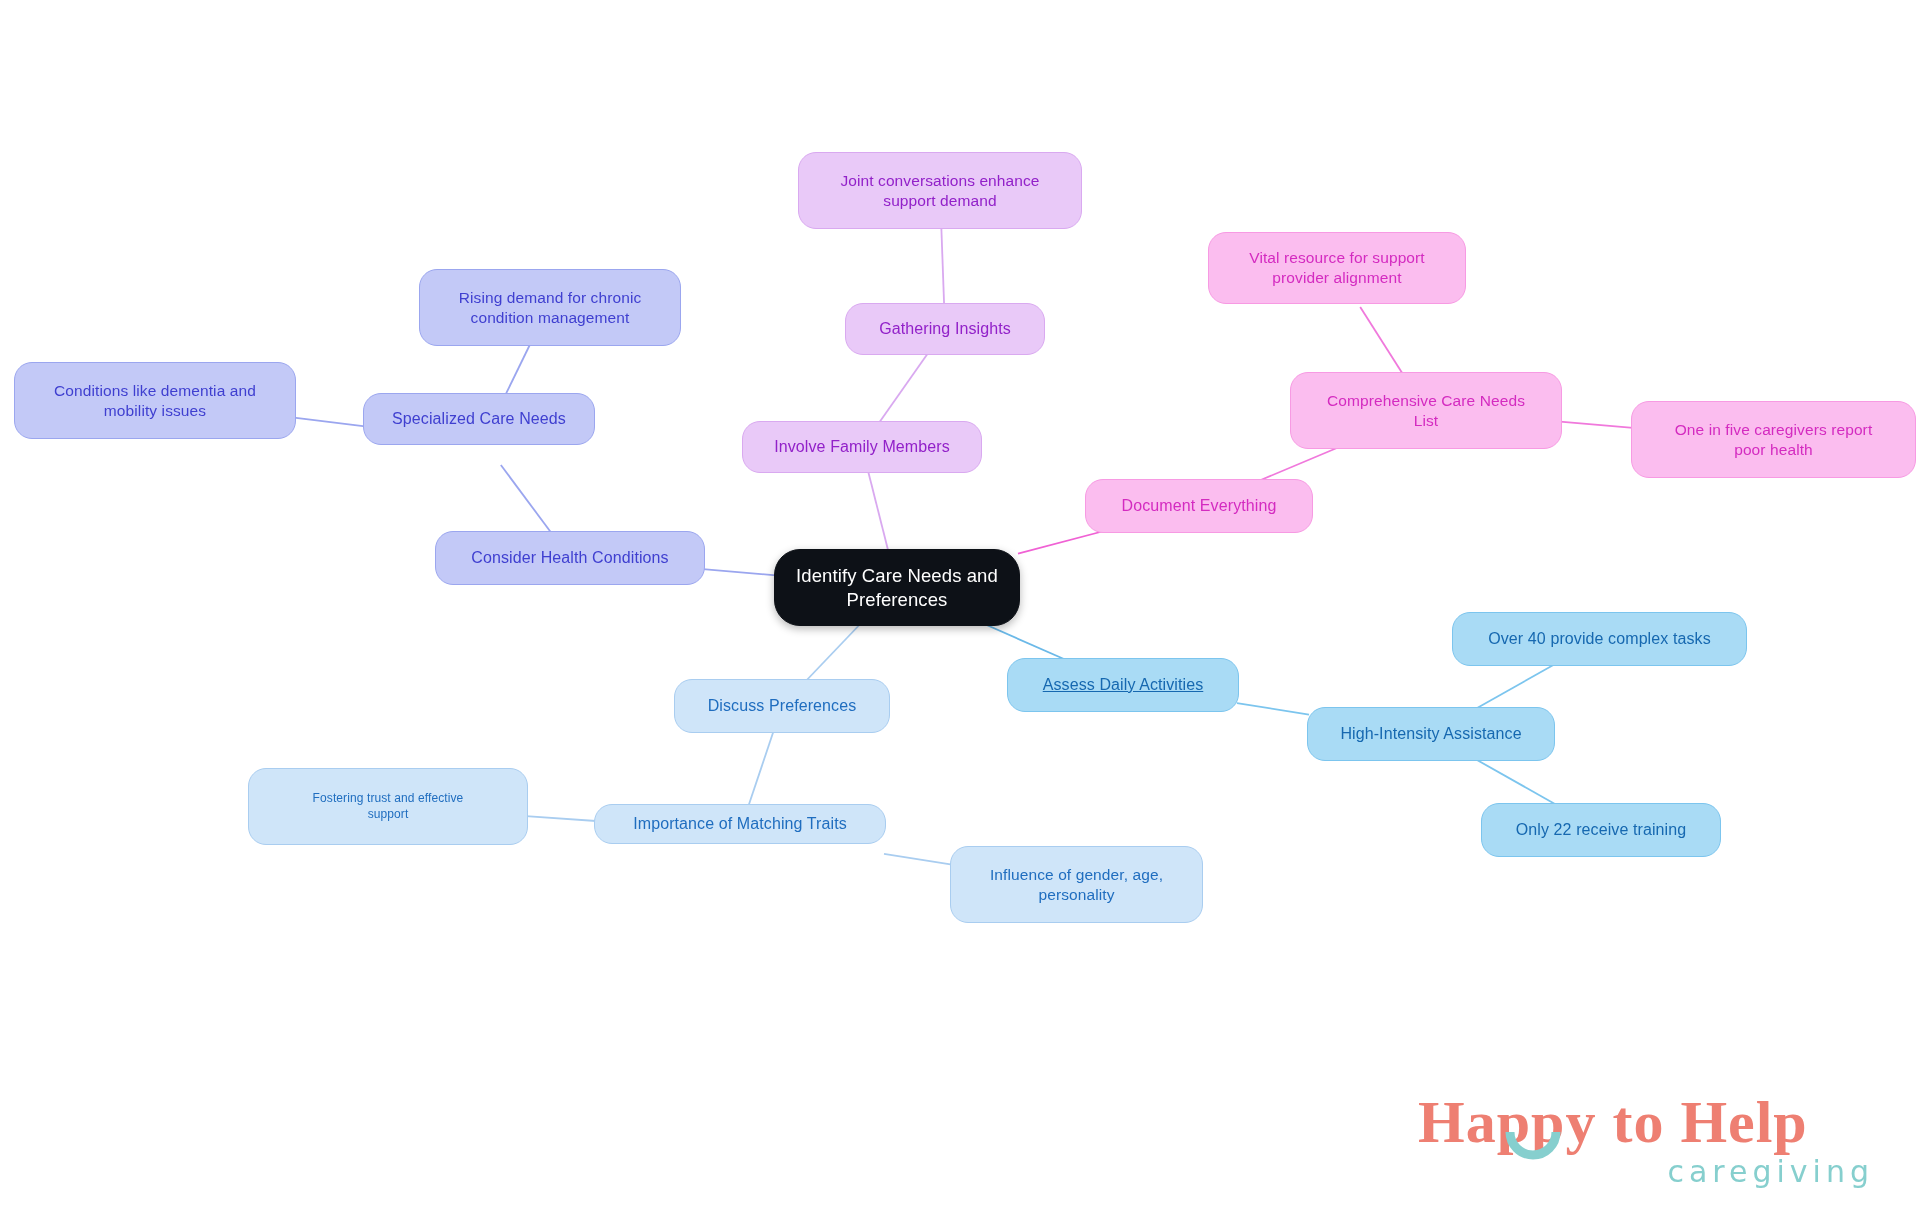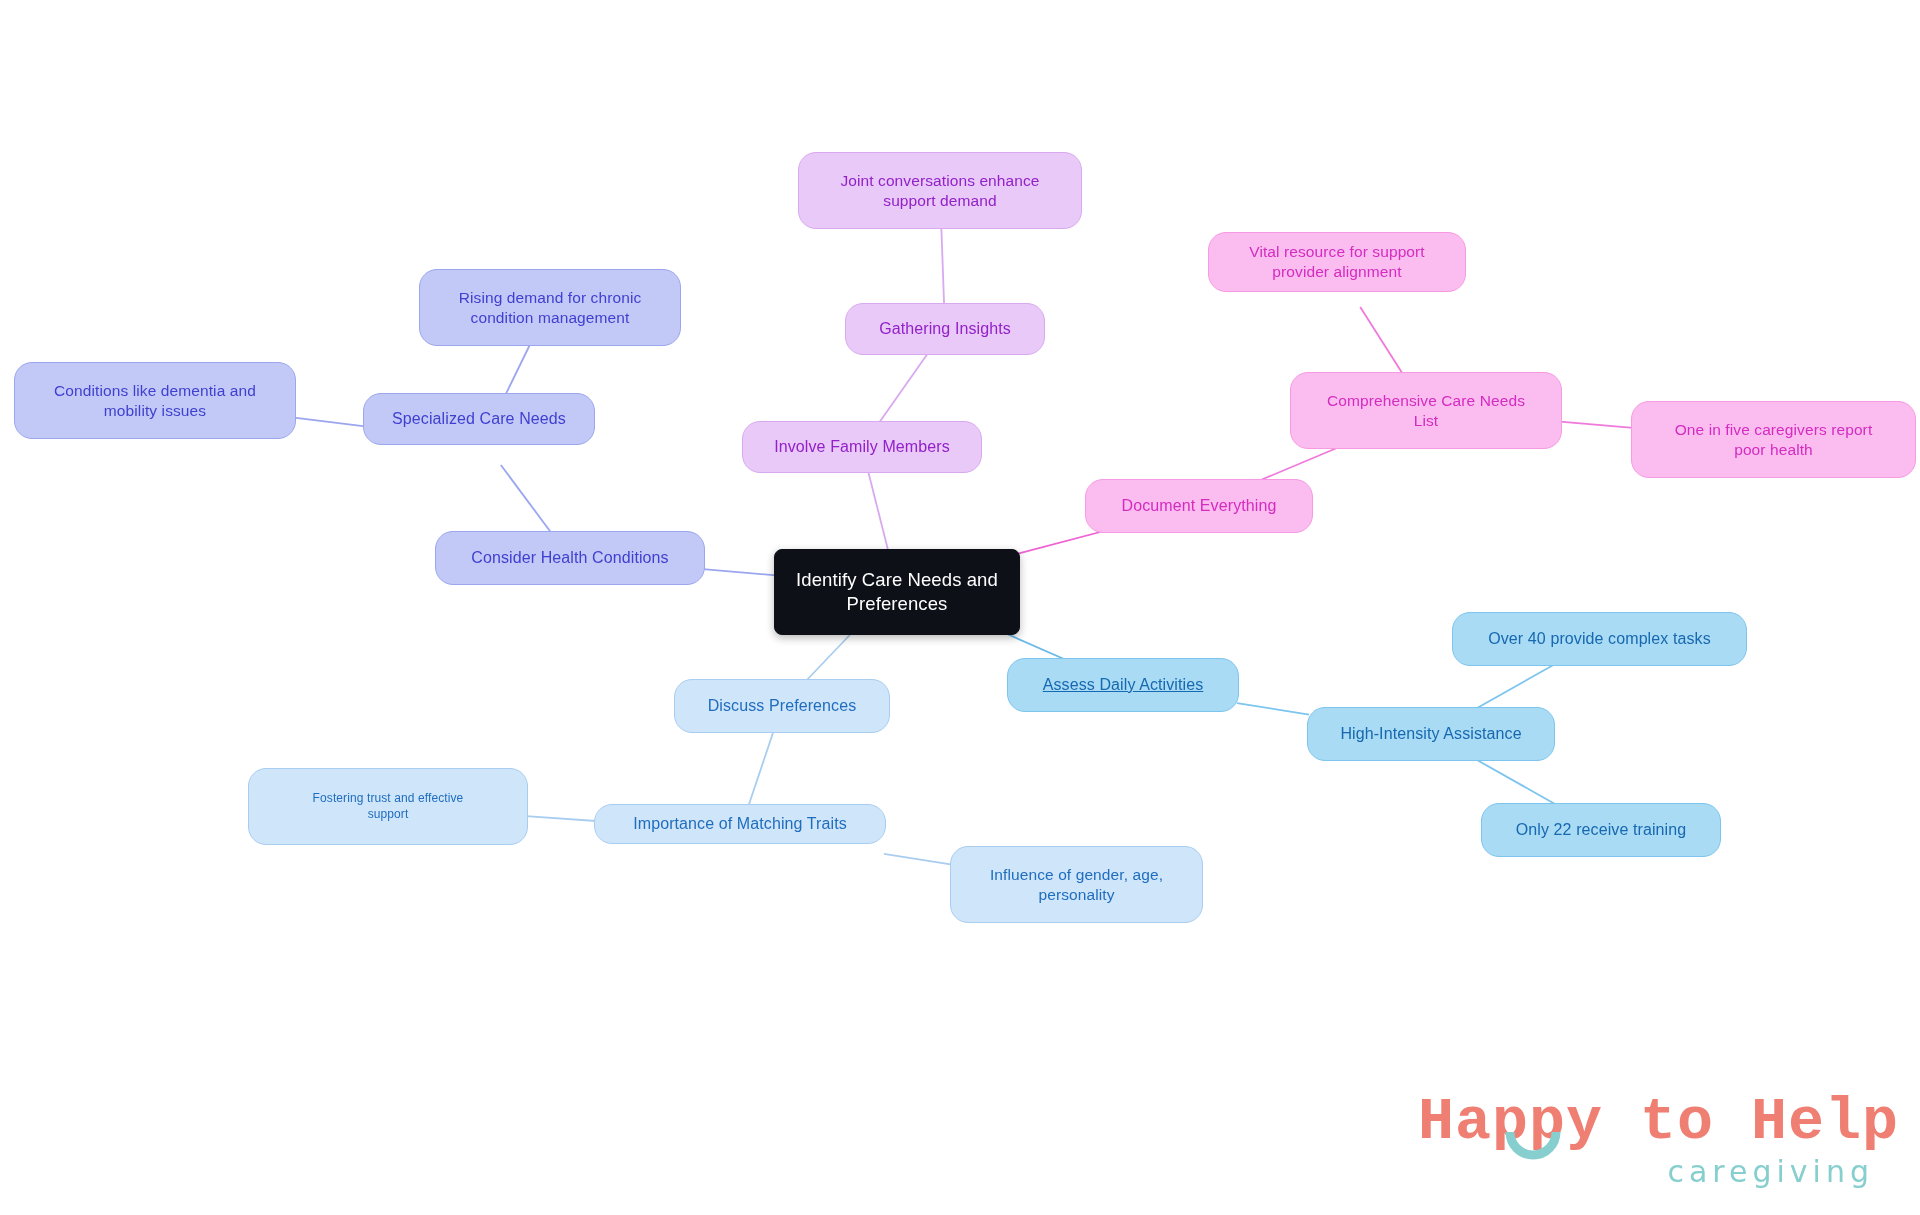--- a/index.html
+++ b/index.html
@@ -39,21 +39,21 @@
   .logo{
     position:absolute;
     left:1418px;top:1088px;
     width:470px;height:120px;
   }
   .logo-main{
     position:absolute;left:0;top:0;
     font-size:60px;font-weight:bold;
     color:#ee7f72;
     letter-spacing:1px;
-    font-family:Liberation Mono, monospace;
+    font-family:Liberation Serif, serif;
     white-space:nowrap;
   }
   .logo-sub{
     position:absolute;right:14px;top:66px;
     font-size:30px;
     color:#86cfce;
     letter-spacing:5px;
     font-family:"DejaVu Sans", sans-serif;
     white-space:nowrap;
   }
@@ -81,36 +81,36 @@
       <line x1="975.3618090452261" y1="620" x2="1066.21608040201" y2="660" stroke="#6bb9e8" stroke-width="1.8"></line>
       <line x1="1237" y1="703.1363636363636" x2="1309" y2="714.5909090909091" stroke="#7cc5ee" stroke-width="1.8"></line>
       <line x1="1475.342105263158" y1="709" x2="1555.157894736842" y2="664" stroke="#7cc5ee" stroke-width="1.8"></line>
       <line x1="1475.2708333333333" y1="759" x2="1556.7291666666667" y2="805" stroke="#7cc5ee" stroke-width="1.8"></line>
       <line x1="864.0746887966804" y1="620" x2="805.8589211618257" y2="681" stroke="#a9cdf0" stroke-width="1.8"></line>
       <line x1="773.6" y1="731" x2="748.4" y2="806" stroke="#a9cdf0" stroke-width="1.8"></line>
       <line x1="596" y1="820.9772727272727" x2="526" y2="816.1051136363636" stroke="#a9cdf0" stroke-width="1.8"></line>
       <line x1="884" y1="853.8945022288261" x2="952" y2="864.705794947994" stroke="#a9cdf0" stroke-width="1.8"></line>
     </svg>
   <div id="nodes">
-      <div class="node root" style="left: 774px; top: 549px; width: 246px; height: 86px; font-size: 18.5px; border-radius: 8px;">Identify Care Needs and
+      <div class="node root" style="left: 774px; top: 549px; width: 246px; height: 77px; font-size: 18.5px;">Identify Care Needs and
 Preferences</div>
       <div class="node periwinkle" style="left: 435px; top: 531px; width: 270px; height: 54px; font-size: 16px;">Consider Health Conditions</div>
       <div class="node periwinkle" style="left: 363px; top: 393px; width: 232px; height: 52px; font-size: 16px;">Specialized Care Needs</div>
       <div class="node periwinkle" style="left: 419px; top: 269px; width: 262px; height: 77px; font-size: 15.5px;">Rising demand for chronic
 condition management</div>
       <div class="node periwinkle" style="left: 14px; top: 362px; width: 282px; height: 77px; font-size: 15.5px;">Conditions like dementia and
 mobility issues</div>
       <div class="node violet" style="left: 742px; top: 421px; width: 240px; height: 52px; font-size: 16px;">Involve Family Members</div>
       <div class="node violet" style="left: 845px; top: 303px; width: 200px; height: 52px; font-size: 16px;">Gathering Insights</div>
       <div class="node violet" style="left: 798px; top: 152px; width: 284px; height: 77px; font-size: 15.5px;">Joint conversations enhance
 support demand</div>
       <div class="node pink" style="left: 1085px; top: 479px; width: 228px; height: 54px; font-size: 16px;">Document Everything</div>
       <div class="node pink" style="left: 1290px; top: 372px; width: 272px; height: 77px; font-size: 15.5px;">Comprehensive Care Needs
 List</div>
-      <div class="node pink" style="left: 1208px; top: 232px; width: 258px; height: 60px; font-size: 15.5px;">Vital resource for support
+      <div class="node pink" style="left: 1208px; top: 232px; width: 258px; height: 72px; font-size: 15.5px;">Vital resource for support
 provider alignment</div>
       <div class="node pink" style="left: 1631px; top: 401px; width: 285px; height: 77px; font-size: 15.5px;">One in five caregivers report
 poor health</div>
       <div class="node sky" style="left: 1007px; top: 658px; width: 232px; height: 54px; font-size: 16px; text-decoration: underline;">Assess Daily Activities</div>
       <div class="node sky" style="left: 1307px; top: 707px; width: 248px; height: 54px; font-size: 16px;">High-Intensity Assistance</div>
       <div class="node sky" style="left: 1452px; top: 612px; width: 295px; height: 54px; font-size: 16px;">Over 40 provide complex tasks</div>
       <div class="node sky" style="left: 1481px; top: 803px; width: 240px; height: 54px; font-size: 16px;">Only 22 receive training</div>
       <div class="node paleblue" style="left: 674px; top: 679px; width: 216px; height: 54px; font-size: 16px;">Discuss Preferences</div>
       <div class="node paleblue" style="left: 594px; top: 804px; width: 292px; height: 40px; font-size: 16px;">Importance of Matching Traits</div>
       <div class="node paleblue" style="left: 248px; top: 768px; width: 280px; height: 77px; font-size: 12px;">Fostering trust and effective

